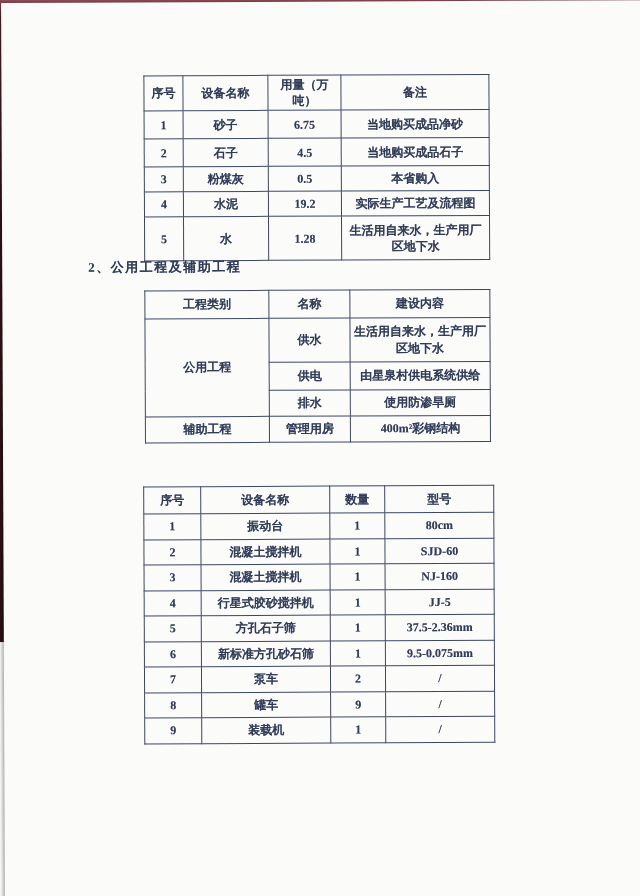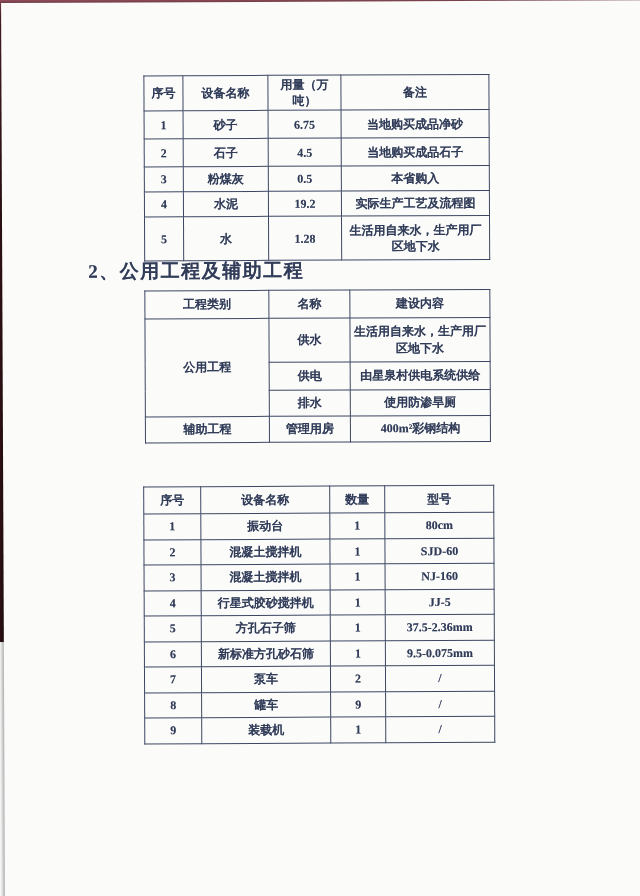--- a/index.html
+++ b/index.html
@@ -23,21 +23,21 @@
     width: 645px;
     height: 902px;
     background: #fbfbfa;
     transform: rotate(-0.25deg);
     transform-origin: 0 100%;
     box-shadow: -2px -1px 4px rgba(0,0,0,0.35);
     color: #35405e;
   }
   .heading {
     position: absolute;
-    font-size: 19px;
+    font-size: 13px;
     font-weight: 700;
     letter-spacing: 1.5px;
     color: #313c59;
     text-shadow: 0 0 0.6px rgba(49,60,89,0.55);
     white-space: nowrap;
   }
   table.doc {
     position: absolute;
     border-collapse: collapse;
     table-layout: fixed;

